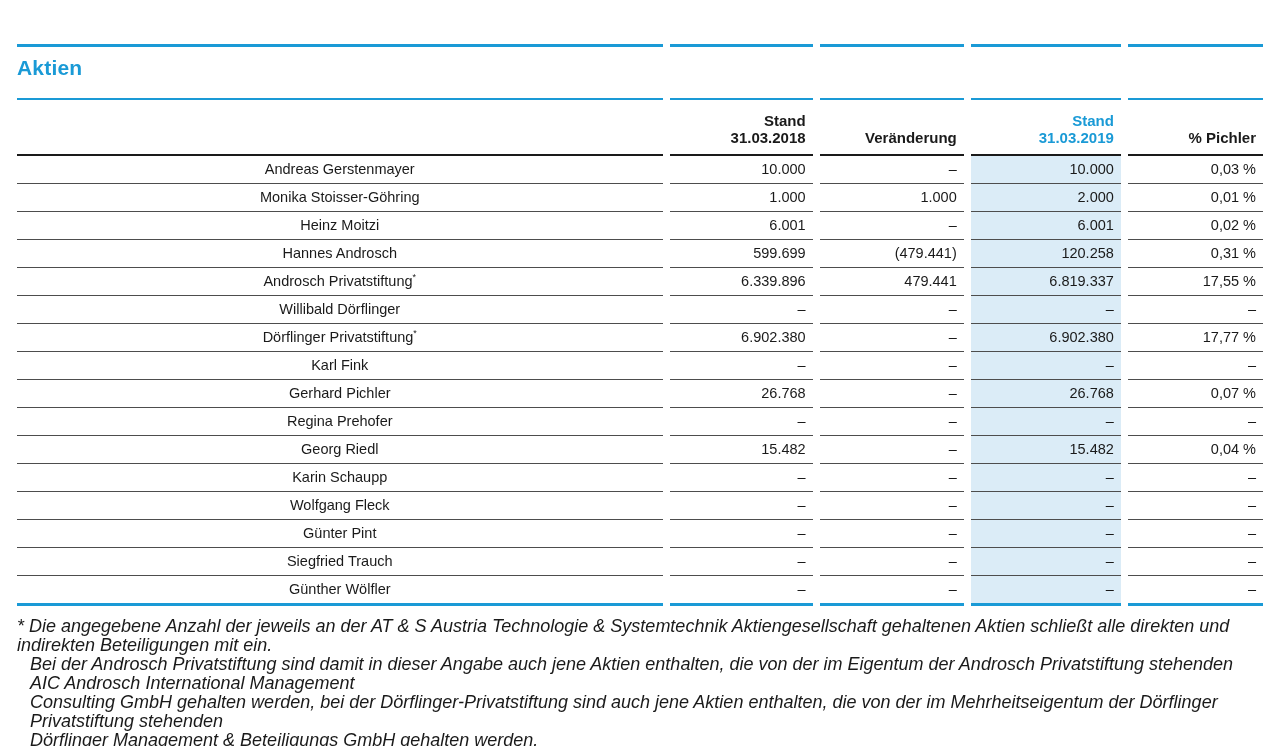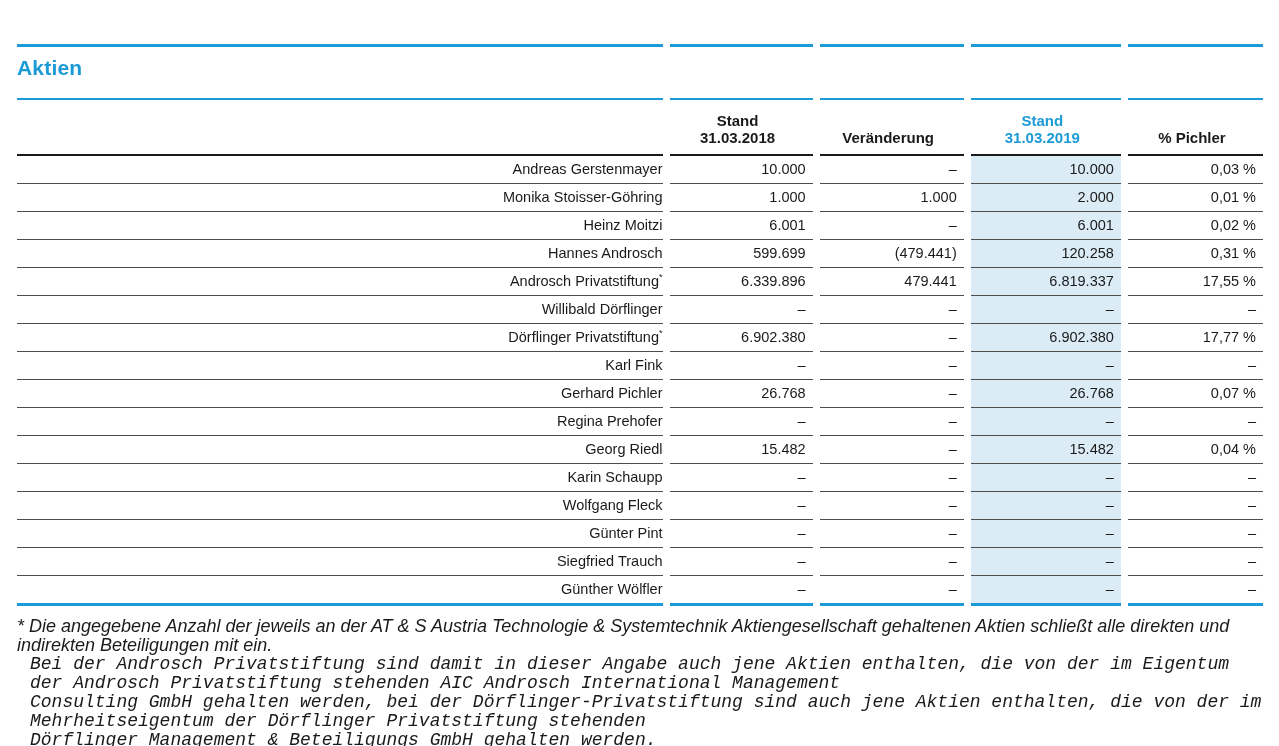--- a/index.html
+++ b/index.html
@@ -37,49 +37,50 @@
     font-weight: 700;
     color: var(--accent);
     letter-spacing: 0.2px;
   }
 
   th {
     vertical-align: bottom;
     font-size: 15px;
     font-weight: 700;
     line-height: 17px;
+    text-align: right;
     padding: 12px 7px 8px 0;
     border-bottom: 2.5px solid var(--header-rule);
     white-space: pre-line;
   }
   th.name { text-align: left; padding-left: 0; }
   th.accent { color: var(--accent); }
 
   tbody td {
     font-size: 14.5px;
     line-height: 16px;
     padding: 5px 7px 6px 0;
     border-bottom: 1.5px solid var(--row-rule);
     overflow: hidden;
     white-space: nowrap;
   }
-  td.name { text-align: right; padding-left: 0; padding-right: 0; }
+  td.name { text-align: center; padding-left: 0; padding-right: 0; }
   td.num  { text-align: right; }
   td.hl   { background: var(--highlight); }
   tr.last-row td { border-bottom: 3px solid var(--accent); }
   sup { font-size: 9px; line-height: 0; }
 
   .footnote {
     margin-top: 11px;
     font-size: 18px;
     font-style: italic;
     line-height: 19px;
     color: var(--text);
   }
-  .fn-line.indent { padding-left: 13px; font-family: Liberation Mono, monospace; }
+  .fn-line.indent { padding-left: 13px; }
 </style>
 </head>
 <body>
 
 <div class="page">
 
   <table class="shares">
     <colgroup>
       <col style="width:645px">
       <col style="width:143px">

